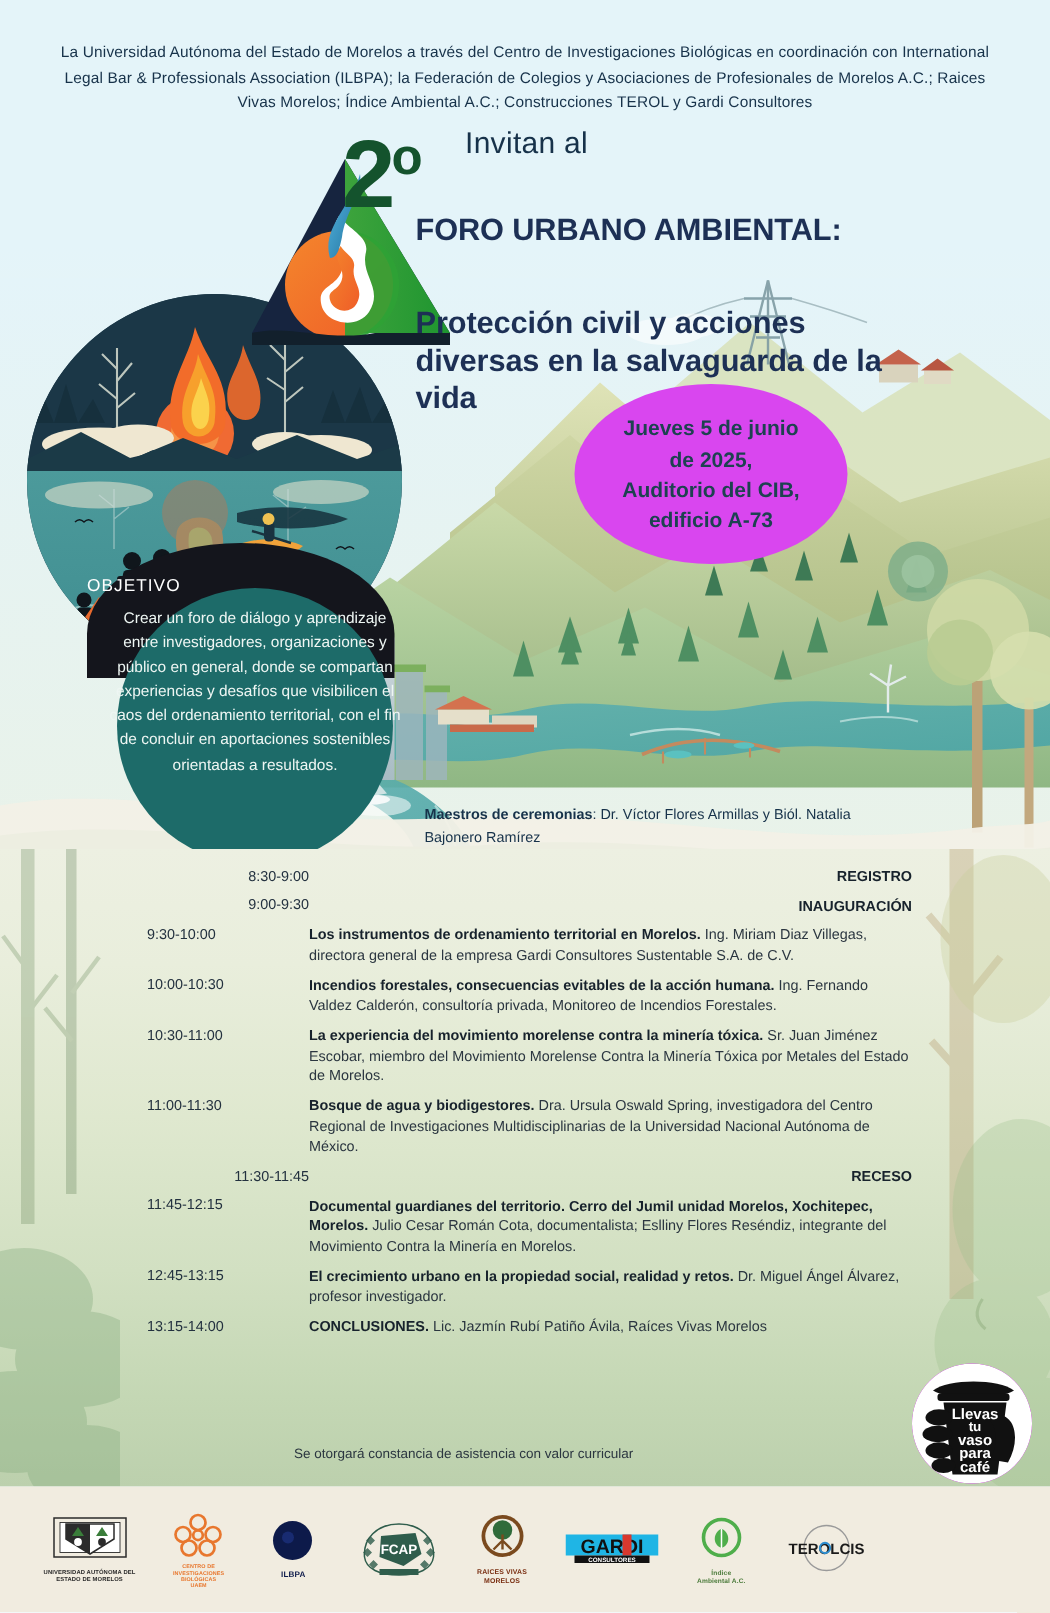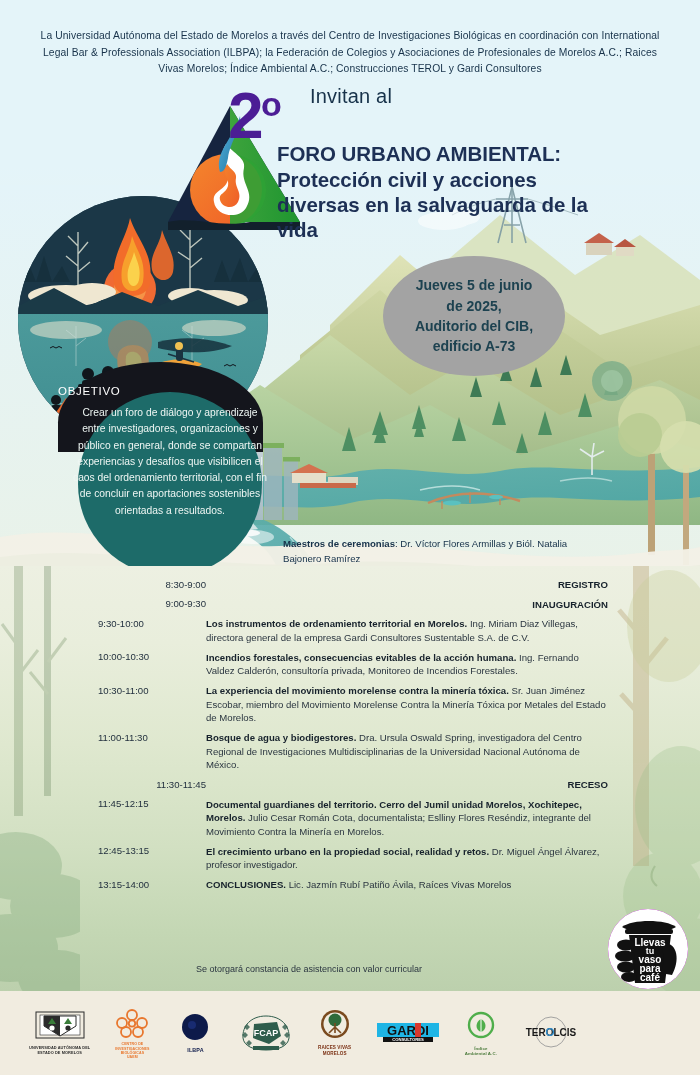--- a/index.html
+++ b/index.html
@@ -31,47 +31,47 @@
   .invitan{
     position:absolute; left:310px; top:85px;
     font-size:20px; color:#17324a; letter-spacing:.01em;
   }
 
   
   .logo-wrap{ position:absolute; left:168px; top:98px; width:140px; height:132px; }
   .logo-wrap svg{ display:block; }
   .deg2{
     position:absolute; left:228px; top:88px;
-    font-size:64px; font-weight:bold; color:#4c1d95;
+    font-size:64px; font-weight:bold; color:#14532d;
     letter-spacing:-.04em; line-height:.9;
   }
   .deg2 sup{ font-size:34px; vertical-align:super; letter-spacing:0; }
 
   
   .title-block{
     position:absolute; left:277px; top:142px; width:330px;
     color:#1d3055; font-weight:bold; letter-spacing:-.005em;
   }
   .title-1{ font-size:20.5px; line-height:1.2; }
-  .title-2{ font-size:20.5px; line-height:1.24; }
+  .title-2{ font-size:20.5px; line-height:1.24;margin-top:36px; }
 
   
   .landscape{ position:absolute; left:0; top:185px; width:700px; height:405px; overflow:hidden; }
 
   
   .scene-circle{
     position:absolute; left:18px; top:196px; width:250px; height:250px;
     border-radius:50%; overflow:hidden;
   }
 
   
   .date-badge{
     position:absolute; left:383px; top:256px; width:182px; height:120px;
     border-radius:50%;
-    background:#a3a3a3;
+    background:#d946ef;
     display:flex; align-items:center; justify-content:center;
     text-align:center;
   }
   .date-badge span{
     font-size:14px; font-weight:bold; line-height:1.45; color:#1d4250;
     white-space:pre-line;
   }
 
   
   .obj-dark{

